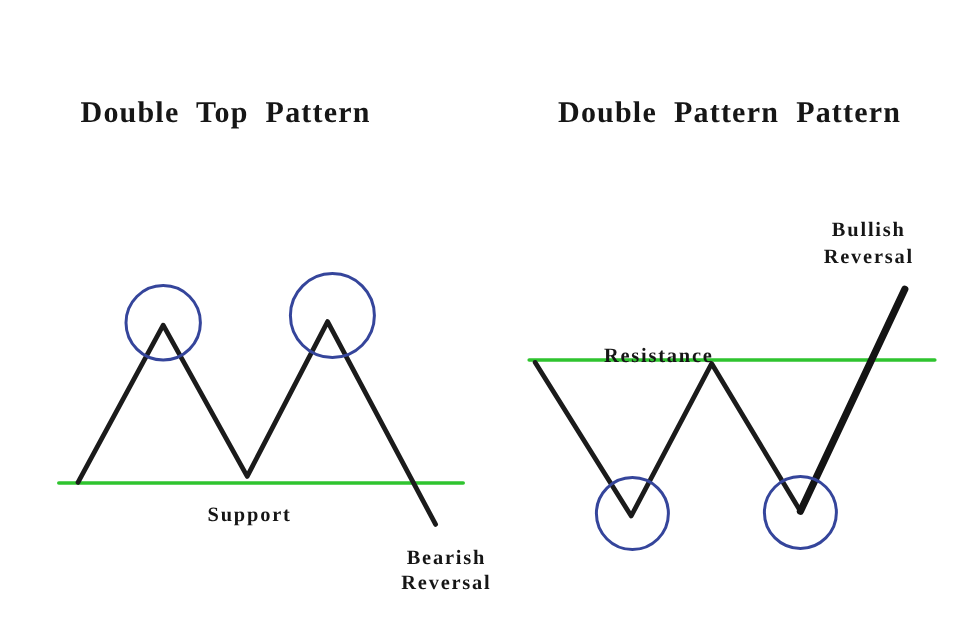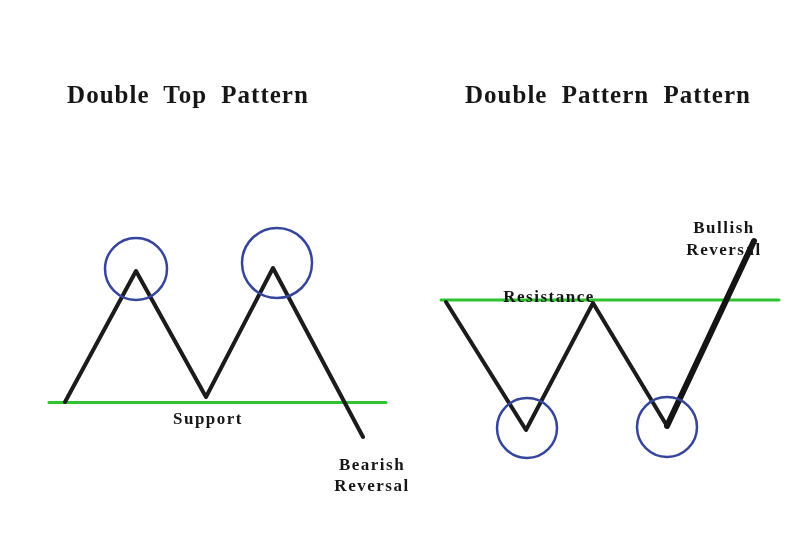--- a/index.html
+++ b/index.html
@@ -40,23 +40,23 @@
   }
   .label-2line{
     font-size:17px;
     letter-spacing:1.5px;
     line-height:21px;
     white-space:pre-line;
   }
   .t-left{left:188px;top:81px;}
   .t-right{left:608px;top:81px;}
   .l-resistance{left:549px;top:263px;margin-top:24px;}
-  .l-support{left:208px;top:409px;}
+  .l-support{left:208px;top:419px;}
   .l-bearish{left:372px;top:454px;font-family:Liberation Serif, serif;}
-  .l-bullish{left:724px;top:181px;line-height:22px;margin-top:36px;}
+  .l-bullish{left:724px;top:181px;line-height:22px;}
 </style>
 </head>
 <body>
 
 <div class="stage">
 
   <svg class="canvas" width="800" height="533" viewBox="0 0 800 533">
 
     <polyline class="stroke-level" points="49,402.5 386,402.5"></polyline>
     <polyline class="stroke-price" points="65,402 136,271 206,397 273,268 363,437"></polyline>

